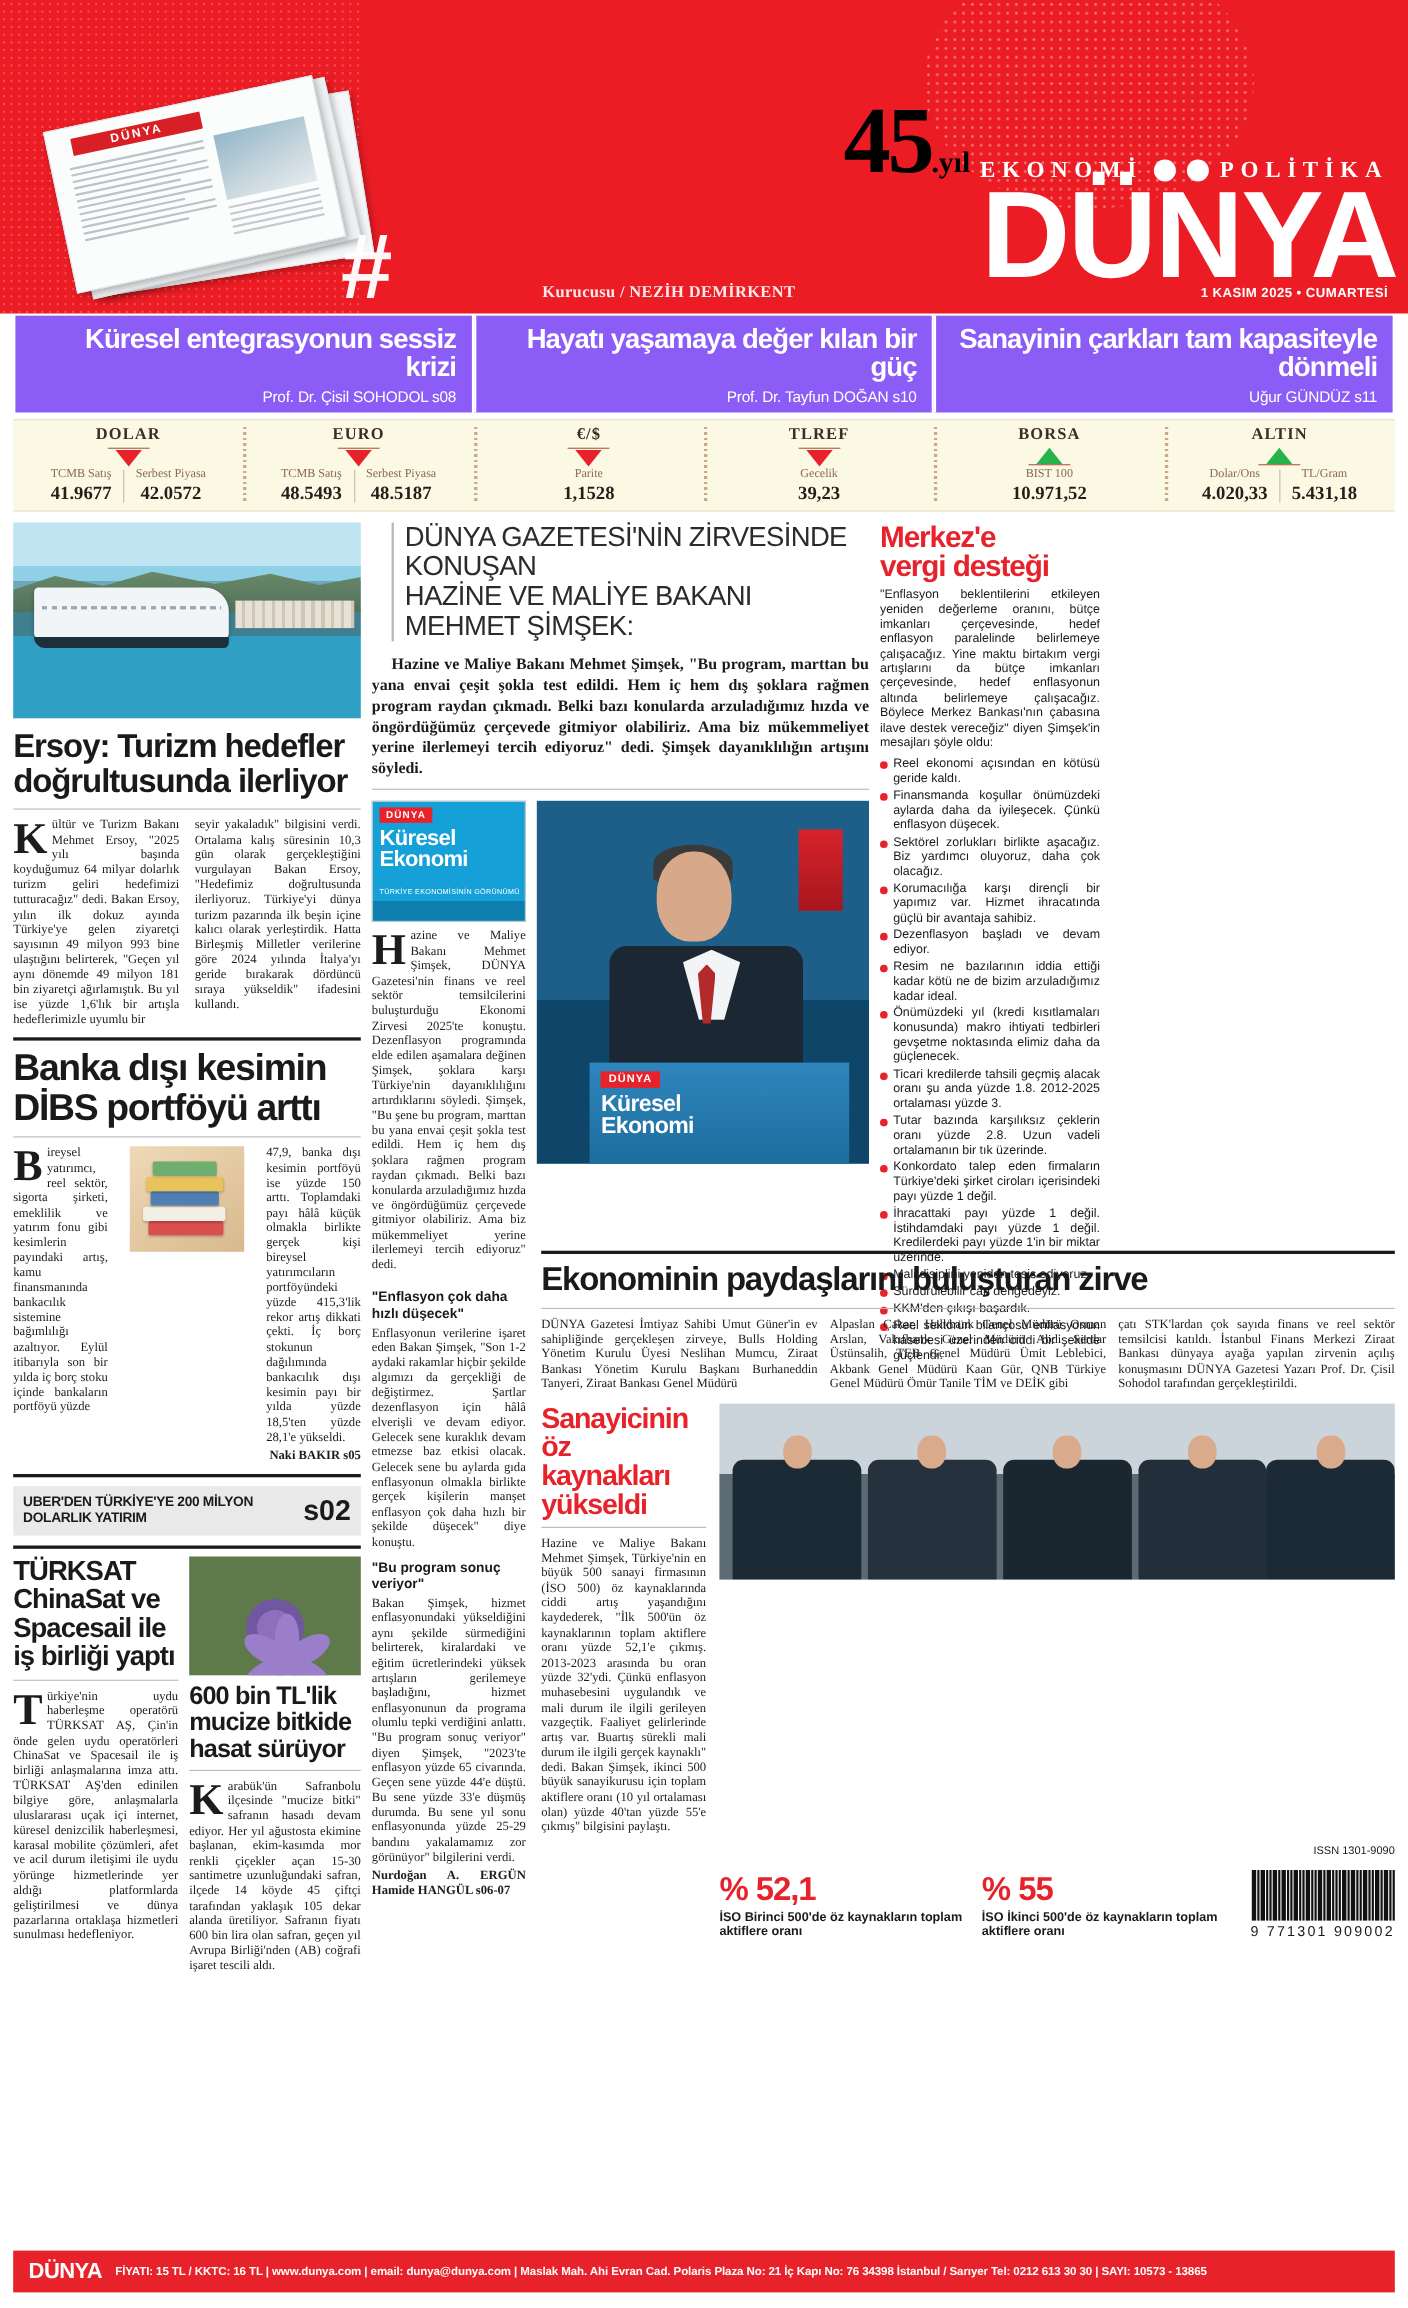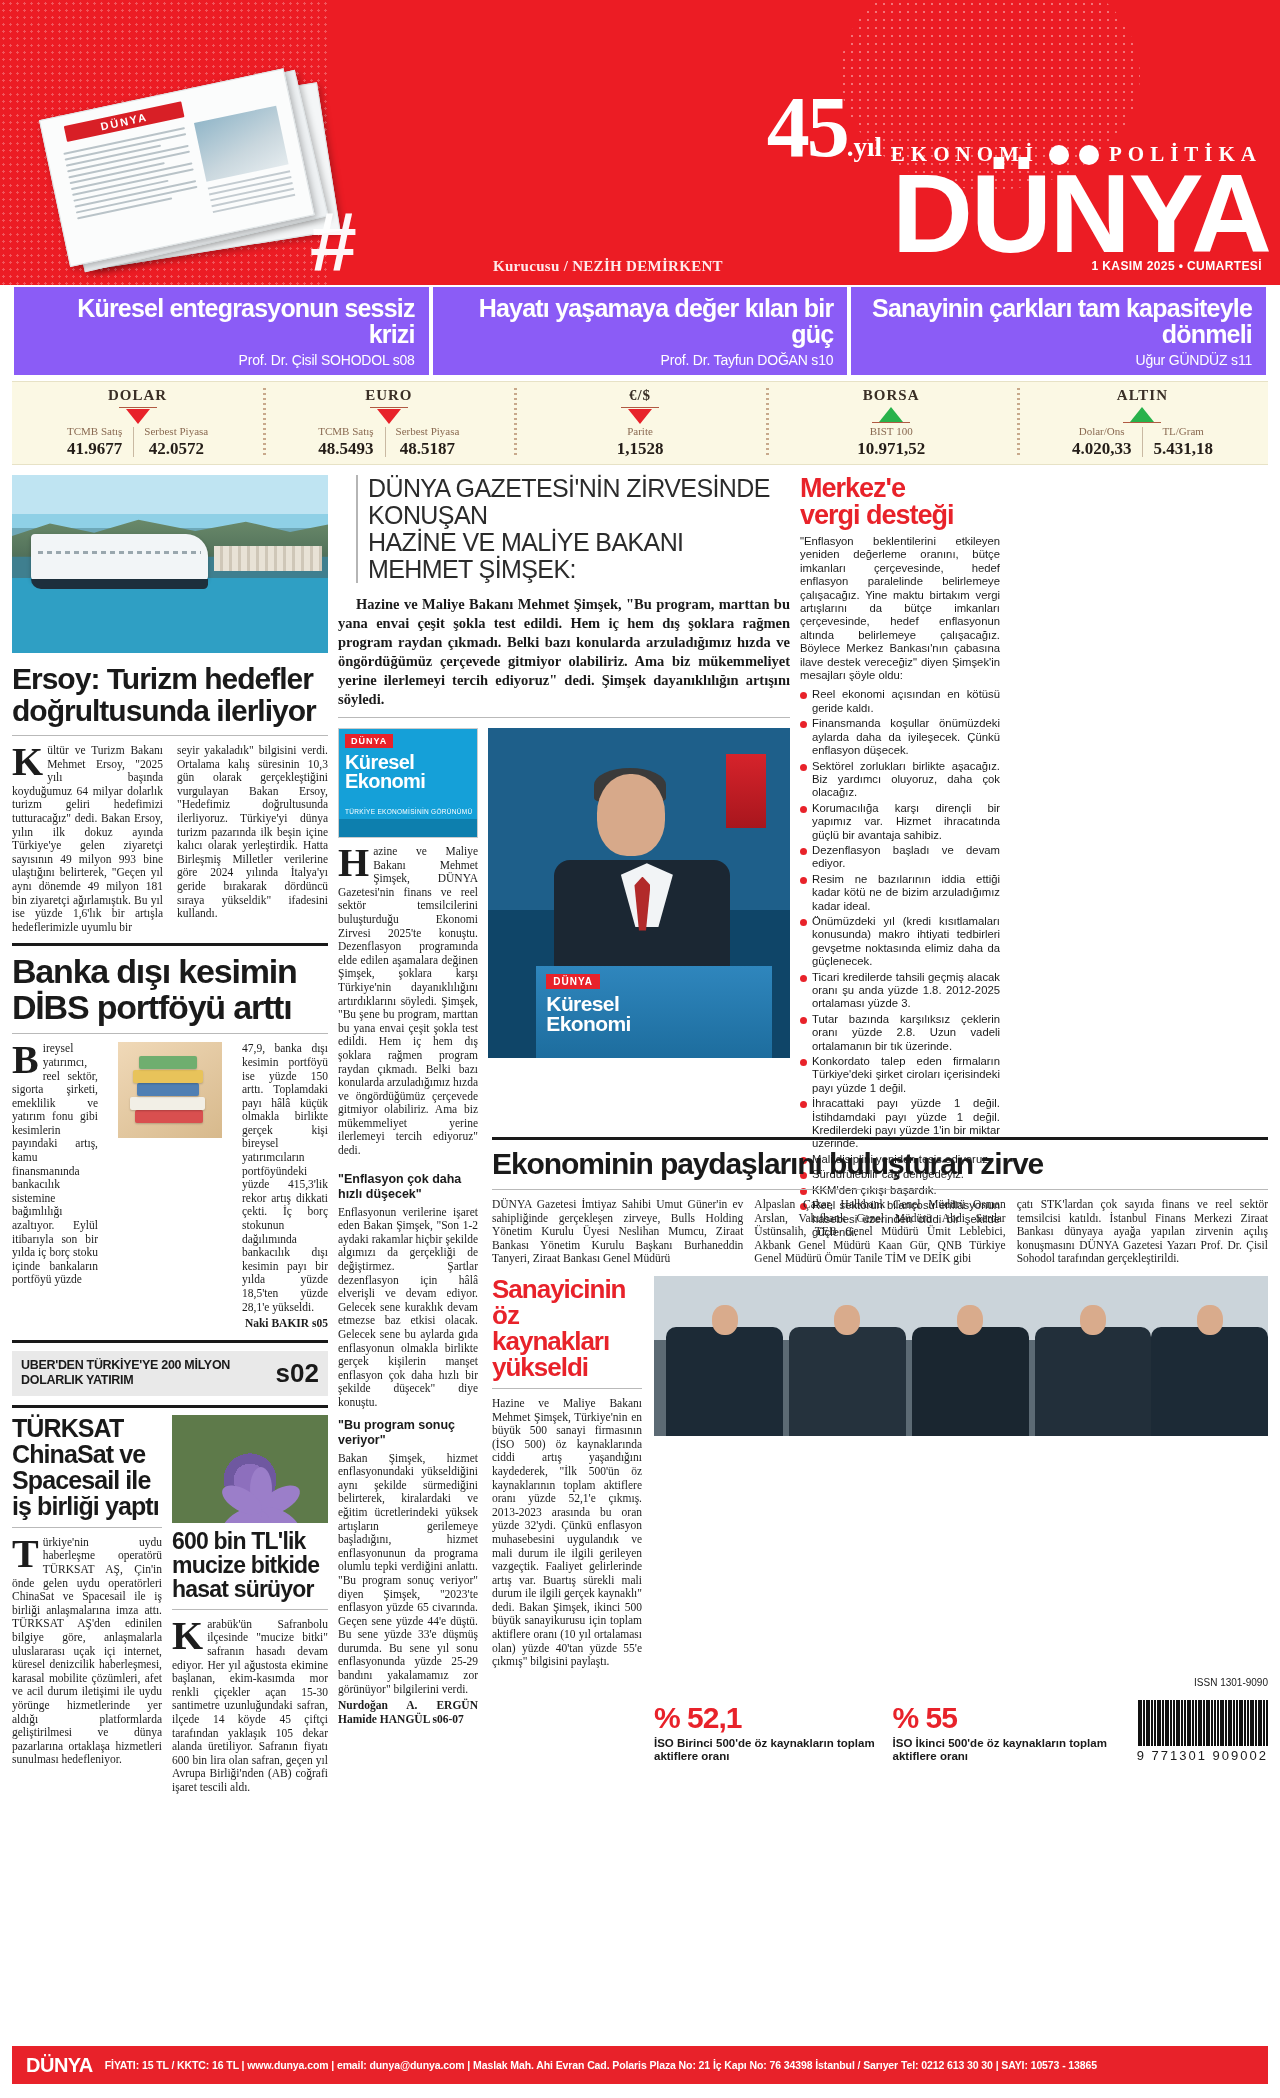--- a/index.html
+++ b/index.html
@@ -63,21 +63,21 @@
   .mh-paper .pn-lines2 i { display:block; height:2px; background:#c3cbd0; margin-bottom:4px; }
 
   .mh-hash {
     position: absolute; left: 310px; top: 200px;
     font: 900 84px "Liberation Sans", sans-serif;
     color: #ffffff; line-height: 1; opacity: .97;
   }
   .mh-45 {
     position: absolute; right: 398px; top: 84px;
     font: 900 86px "Liberation Serif", serif;
-    color: #ffffff; letter-spacing: -3px; line-height: 1;
+    color: #000000; letter-spacing: -3px; line-height: 1;
   }
   .mh-45 .yil {
     font: 900 27px "Liberation Serif", serif; letter-spacing: 0;
   }
   .mh-ekopol {
     position: absolute; right: 18px; top: 142px;
     display: flex; align-items: center; gap: 10px;
     color: #fff; font: 700 21px "Liberation Serif", serif; letter-spacing: 6px;
   }
   .mh-ekopol .dot { width: 20px; height: 20px; border-radius: 50%; background:#fff; display:inline-block; }
@@ -493,20 +493,33 @@
           <div class="tri down"></div>
         </div>
       <div class="tk-pairs">
         <div class="tk-pair">
           <div class="tk-label">Parite</div>
           <div class="tk-value">1,1528</div>
         </div>
       </div>
     </div>
 
+    <div class="tk">
+      <div class="tk-name">TLREF</div>
+      <div class="tk-arrow">
+          <span></span>
+          <div class="tri down"></div>
+        </div>
+      <div class="tk-pairs">
+        <div class="tk-pair">
+          <div class="tk-label">Gecelik</div>
+          <div class="tk-value">39,23</div>
+        </div>
+      </div>
+    </div>
 
     <div class="tk">
       <div class="tk-name">BORSA</div>
       <div class="tk-arrow">
           <div class="tri up"></div>
           <span></span>
         </div>
       <div class="tk-pairs">
         <div class="tk-pair">
           <div class="tk-label">BIST 100</div>

